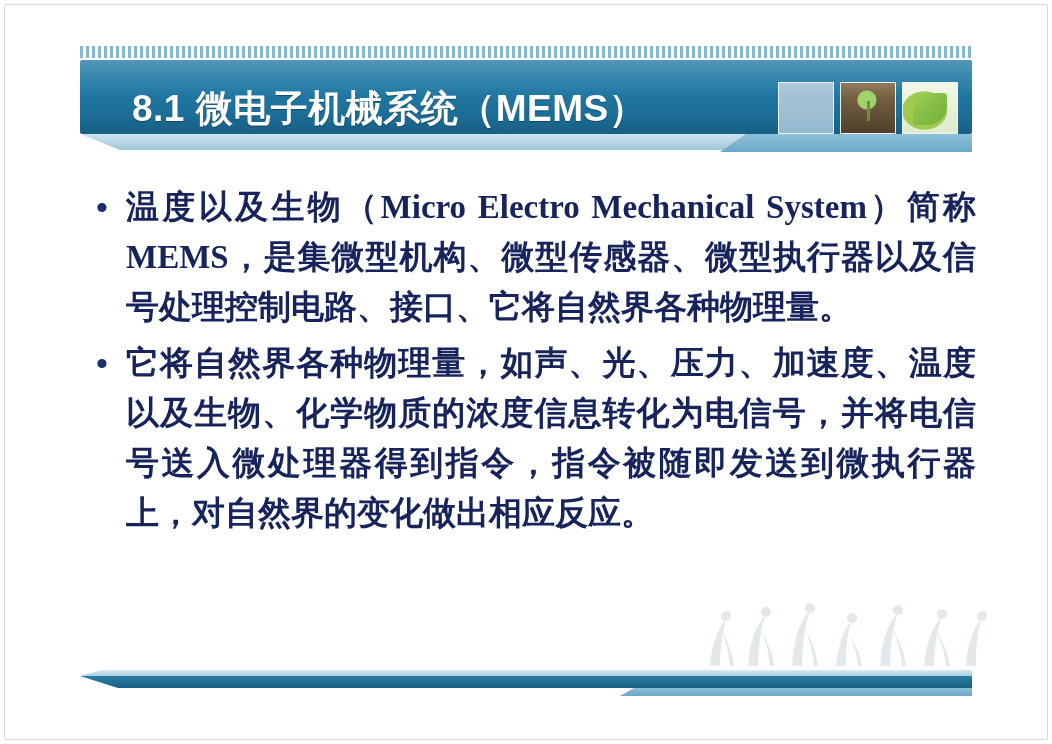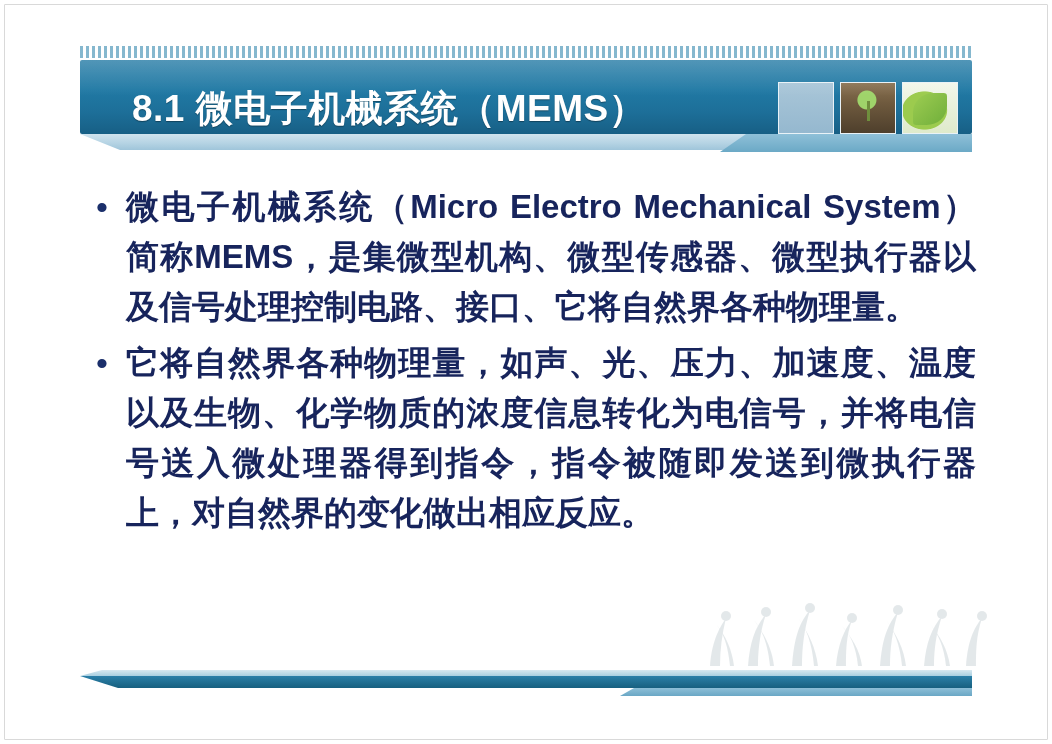--- a/index.html
+++ b/index.html
@@ -162,21 +162,21 @@
   }
   .bullet-text {
     color: #17245c;
     font-size: 33px;
     line-height: 50px;
     font-weight: bold;
     font-family: "Liberation Serif", "DejaVu Serif", serif;
     text-align: justify;
   }
   .bullet-text .latin {
-    font-family: Liberation Sans, sans-serif;
+    font-family: Liberation Serif, serif;
     font-weight: bold;
   }
 
   
   .grass {
     position: absolute;
     right: 62px;
     bottom: 78px;
     width: 290px;
     height: 70px;
@@ -235,21 +235,21 @@
         <div class="thumb thumb-1"></div>
         <div class="thumb thumb-2"></div>
         <div class="thumb thumb-3"></div>
       </div>
     </div>
   </div>
 
   <div class="body-area">
     <div class="bullet">
       <div class="bullet-dot">•</div>
-      <div class="bullet-text"><span>微电子机械系统（</span><span class="latin">Micro Electro Mechanical System</span><span>）简称</span><span class="latin">MEMS</span><span>，是集微型机构、微型传感器、微型执行器以及信号处理控制电路、接口、它将自然界各种物理量。</span></div>
+      <div class="bullet-text"><span>温度以及生物（</span><span class="latin">Micro Electro Mechanical System</span><span>）简称</span><span class="latin">MEMS</span><span>，是集微型机构、微型传感器、微型执行器以及信号处理控制电路、接口、它将自然界各种物理量。</span></div>
     </div>
     <div class="bullet">
       <div class="bullet-dot">•</div>
       <div class="bullet-text"><span>它将自然界各种物理量，如声、光、压力、加速度、温度以及生物、化学物质的浓度信息转化为电信号，并将电信号送入微处理器得到指令，指令被随即发送到微执行器上，对自然界的变化做出相应反应。</span></div>
     </div>
   </div>
 
   <svg class="grass" viewBox="0 0 290 70">
     <g fill="#c9d2d6">
       <path d="M10 70 C12 46 18 34 26 22 C22 38 20 54 20 70 Z"></path>

